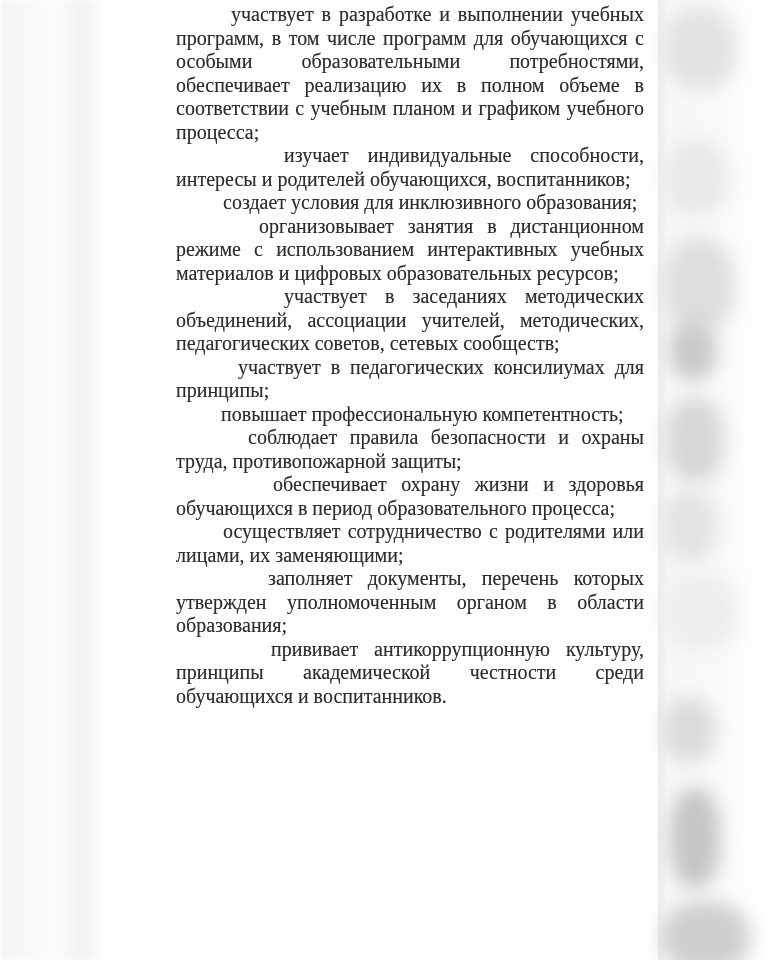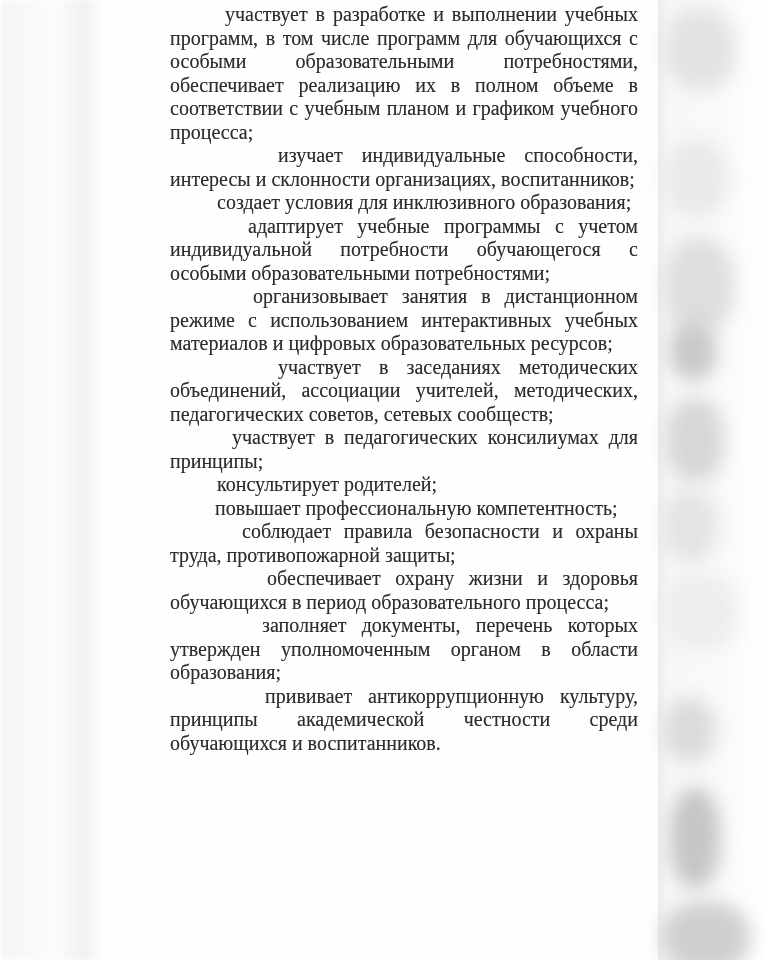--- a/index.html
+++ b/index.html
@@ -46,21 +46,21 @@
   .b4  { left: 12px; top: 322px; width: 46px; height: 58px;  background: #c9c9c9; }
   .b5  { left: 8px;  top: 398px; width: 58px; height: 84px;  background: #d7d7d7; }
   .b6  { left: 4px;  top: 490px; width: 56px; height: 72px;  background: #e4e4e4; }
   .b7  { left: 4px;  top: 574px; width: 76px; height: 76px;  background: #ededed; }
   .b8  { left: 5px;  top: 698px; width: 52px; height: 64px;  background: #dbdbdb; }
   .b9  { left: 12px; top: 788px; width: 50px; height: 100px; background: #c6c6c6; }
   .b10 { left: 4px;  top: 902px; width: 88px; height: 70px;  background: #cfcfcf; }
   
   .text-column {
     position: absolute;
-    left: 170px;
+    left: 176px;
     top: 3px;
     width: 468px;
     color: #2d2d2d;
     font-size: 20px;
     line-height: 23.5px;
     text-align: justify;
     text-shadow: 0 0 0.6px rgba(45,45,45,0.45);
   }
   .text-column p {
     margin: 0;
@@ -82,27 +82,26 @@
     <div class="blob b5"></div>
     <div class="blob b6"></div>
     <div class="blob b7"></div>
     <div class="blob b8"></div>
     <div class="blob b9"></div>
     <div class="blob b10"></div>
   </div>
 
   <div class="text-column">
     <p style="text-indent:55px">участвует в разработке и выполнении учебных программ, в том числе программ для обучающихся с особыми образовательными потребностями, обеспечивает реализацию их в полном объеме в соответствии с учебным планом и графиком учебного процесса;</p>
-    <p style="text-indent:108px">изучает индивидуальные способности, интересы и склонности организациях, воспитанников;</p>
+    <p style="text-indent:108px">изучает индивидуальные способности, интересы и родителей обучающихся, воспитанников;</p>
     <p style="text-indent:47px">создает условия для инклюзивного образования;</p>
-    <p style="text-indent:78px">адаптирует учебные программы с учетом индивидуальной потребности обучающегося с особыми образовательными потребностями;</p>
     <p style="text-indent:83px">организовывает занятия в дистанционном режиме с использованием интерактивных учебных материалов и цифровых образовательных ресурсов;</p>
     <p style="text-indent:108px">участвует в заседаниях методических объединений, ассоциации учителей, методических, педагогических советов, сетевых сообществ;</p>
     <p style="text-indent:62px">участвует в педагогических консилиумах для принципы;</p>
-    <p style="text-indent:47px">консультирует родителей;</p>
     <p style="text-indent:45px">повышает профессиональную компетентность;</p>
     <p style="text-indent:72px">соблюдает правила безопасности и охраны труда, противопожарной защиты;</p>
     <p style="text-indent:97px">обеспечивает охрану жизни и здоровья обучающихся в период образовательного процесса;</p>
+    <p style="text-indent:47px">осуществляет сотрудничество с родителями или лицами, их заменяющими;</p>
     <p style="text-indent:92px">заполняет документы, перечень которых утвержден уполномоченным органом в области образования;</p>
     <p style="text-indent:95px">прививает антикоррупционную культуру, принципы академической честности среди обучающихся и воспитанников.</p>
   </div>
 
 </div>
 
 </body></html>

